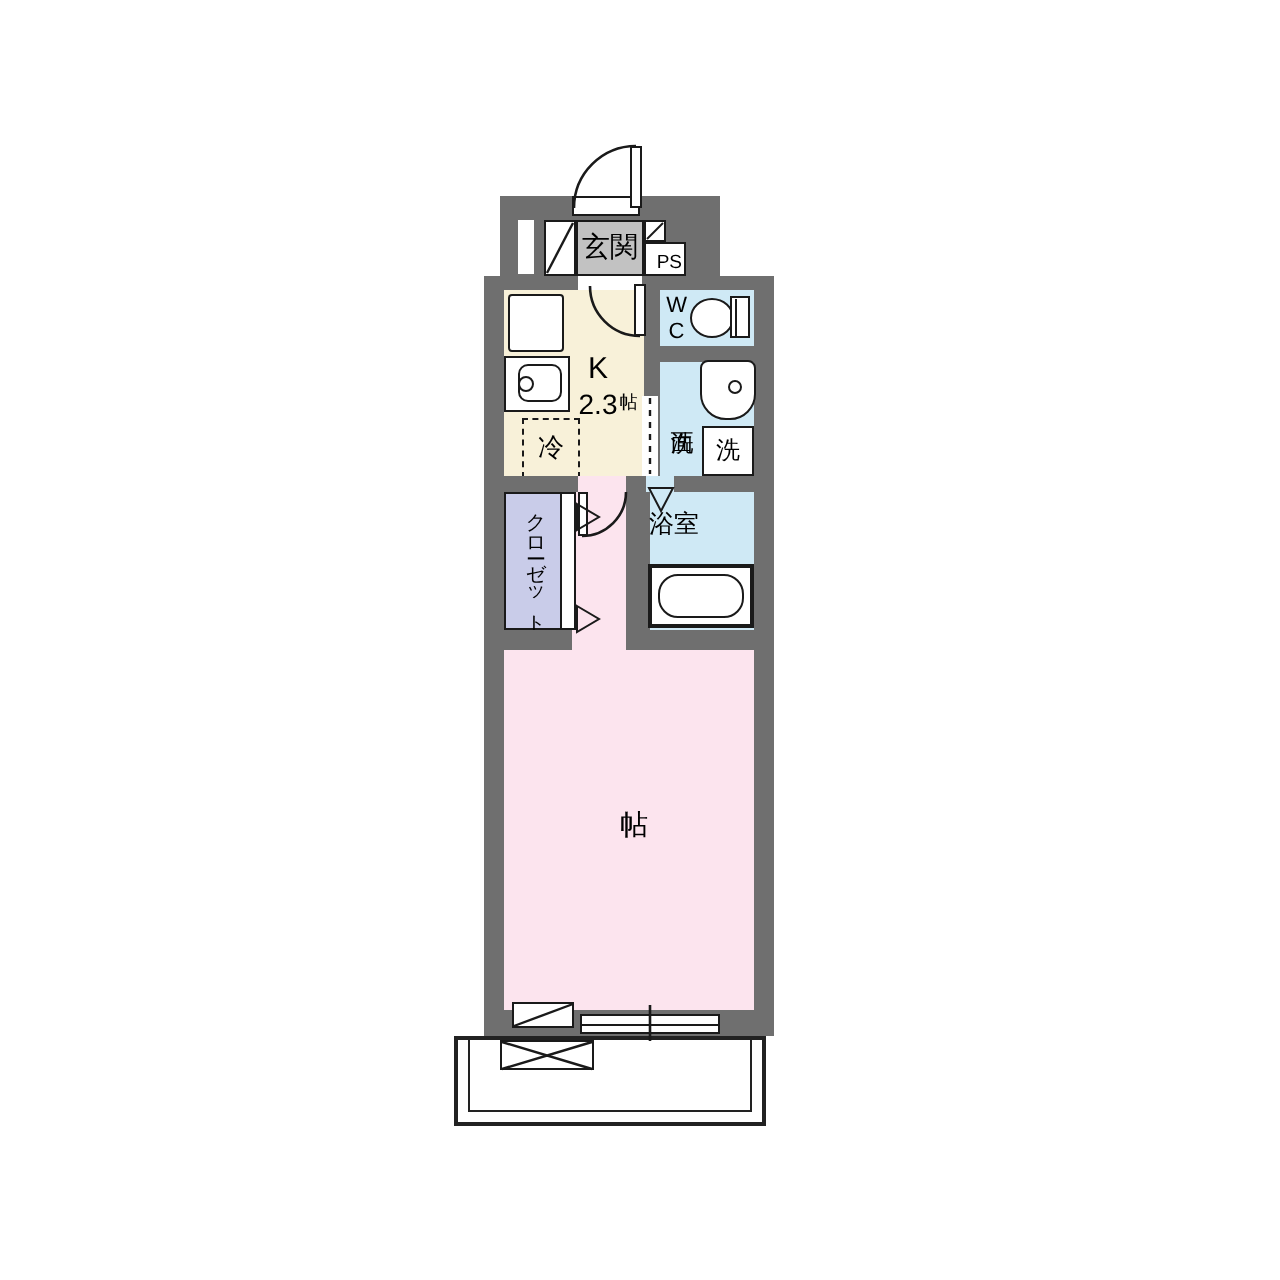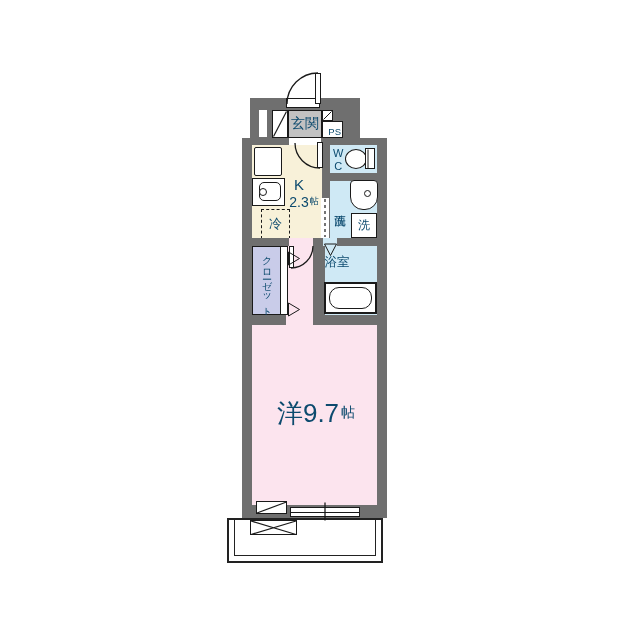--- a/index.html
+++ b/index.html
@@ -1,17 +1,17 @@
 <!DOCTYPE html>
 <html><head>
 <meta charset="utf-8">
 <style>
   html,body{margin:0;padding:0;background:#fff;}
   #plan{position:relative;width:640px;height:640px;background:#fff;overflow:hidden;
-        font-family:"Liberation Sans","DejaVu Sans",sans-serif;color:#0c4a6e;}
+        font-family:"Liberation Sans","DejaVu Sans",sans-serif;color:#000000;}
   #plan *{box-sizing:border-box;}
   .abs{position:absolute;}
   .wall{background:#6f6f6f;}
   .cell{display:flex;align-items:center;justify-content:center;}
   .vtext{writing-mode:vertical-rl;text-orientation:upright;letter-spacing:1px;}
 
   
   .wallA{left:250px;top:98px;width:110px;height:47px;}
   .wallB{left:242px;top:138px;width:145px;height:380px;}
 
@@ -148,21 +148,20 @@
   <div class="abs room-leaf"></div>
   <div class="abs wall stub-left"></div>
   <div class="abs wall stub-right"></div>
   <div class="abs bathroom"></div>
   <div class="abs cell bath-label">浴室</div>
   <div class="abs tub">
     <div class="tub-inner"></div>
   </div>
 
   <div class="abs cell room-label">
-    <span>洋9.7</span>
       <span class="unit">帖</span>
   </div>
 
   <div class="abs diag-box"></div>
   <div class="abs window">
     <div class="window-mid"></div>
   </div>
   <div class="abs balc-outer"></div>
   <div class="abs balc-inner"></div>
   <div class="abs xbox"></div>

